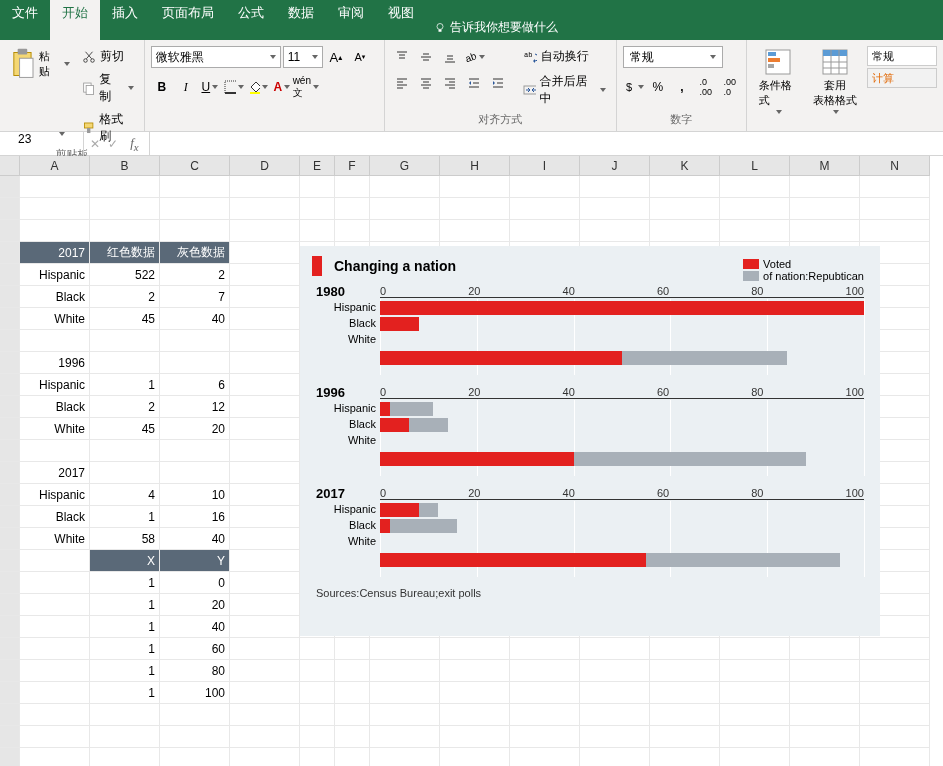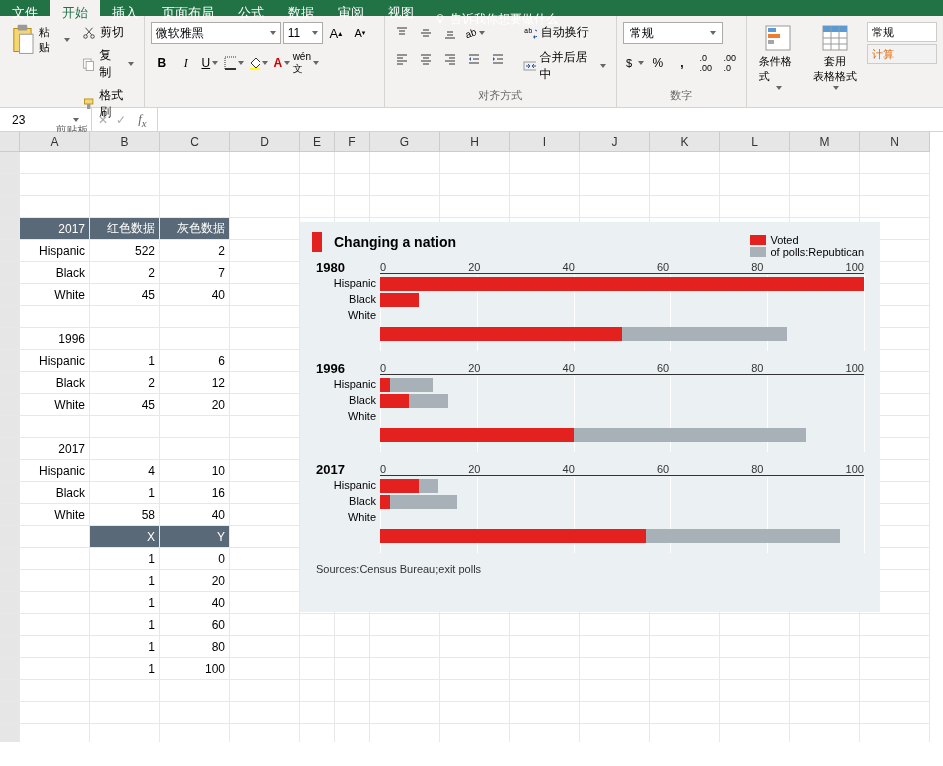--- a/index.html
+++ b/index.html
@@ -1,19 +1,19 @@
 <!DOCTYPE html>
 <html><head>
 <meta charset="utf-8">
 <style>
 * { box-sizing: border-box; margin: 0; padding: 0; }
 body { font-family: "Microsoft YaHei", Arial, sans-serif; font-size: 12px; background: #fff; overflow: hidden; }
 
 
-.ribbon-tabs { background: #217346; display: flex; height: 16px; align-items: stretch; }
+.ribbon-tabs { background: #217346; display: flex; height: 40px; align-items: stretch; }
 .ribbon-tab { color: #fff; padding: 4px 12px; cursor: pointer; font-size: 13px; }
 .ribbon-tab.active { background: #f3f2f1; color: #217346; }
 .ribbon-tell { color: #fff; padding: 4px 8px; display: flex; align-items: center; gap: 4px; font-size: 12px; margin-top: 15px; }
 .ribbon-tell .bulb { width: 12px; height: 12px; }
 
 .ribbon-body { background: #f3f2f1; border-bottom: 1px solid #d4d4d4; height: 92px; display: flex; }
 .ribbon-group { border-right: 1px solid #d4d4d4; padding: 2px 6px; display: flex; flex-direction: column; justify-content: space-between; }
 .ribbon-group-label { text-align: center; font-size: 11px; color: #666; padding-bottom: 2px; }
 .ribbon-group-content { flex: 1; display: flex; gap: 4px; align-items: flex-start; padding-top: 4px; }
 
@@ -40,21 +40,21 @@
 
 .style-btn { display: flex; flex-direction: column; align-items: center; gap: 2px; padding: 2px 6px; }
 .style-btn svg { width: 28px; height: 28px; }
 
 .style-gallery { display: flex; flex-direction: column; gap: 2px; }
 .style-cell { width: 70px; height: 20px; border: 1px solid #ccc; background: #fff; font-size: 11px; display: flex; align-items: center; padding: 0 4px; }
 .style-cell.calc { background: #f2f2f2; color: #e26b0a; }
 
 
 .formula-row { display: flex; height: 24px; border-bottom: 1px solid #d4d4d4; align-items: stretch; background: #fff; }
-.name-box { width: 92px; border-right: 1px solid #d4d4d4; padding: 0 12px; display: flex; align-items: center; justify-content: space-between; font-size: 12px; }
+.name-box { width: 84px; border-right: 1px solid #d4d4d4; padding: 0 18px; display: flex; align-items: flex-start; justify-content: space-between; font-size: 12px; }
 .fx-btns { display: flex; align-items: center; padding: 0 6px; gap: 8px; border-right: 1px solid #d4d4d4; color: #aaa; }
 .fx-label { font-style: italic; font-family: "Times New Roman", serif; font-size: 13px; color: #666; padding: 0 4px; }
 .formula-input { flex: 1; }
 
 
 .grid-wrap { position: relative; overflow: auto; height: 610px; }
 .grid { display: grid; grid-template-columns: 20px 70px 70px 70px 70px 35px 35px 70px 70px 70px 70px 70px 70px 70px 70px; }
 .col-head { background: #e6e6e6; border-right: 1px solid #ccc; border-bottom: 1px solid #ccc; text-align: center; font-size: 12px; height: 20px; line-height: 20px; color: #333; position: sticky; top: 0; }
 .row-head { background: #e6e6e6; border-right: 1px solid #ccc; border-bottom: 1px solid #ccc; text-align: center; font-size: 11px; width: 20px; color: #333; }
 .cell { border-right: 1px solid #e8e8e8; border-bottom: 1px solid #e8e8e8; height: 22px; padding: 0 4px; font-size: 12px; display: flex; align-items: center; }
@@ -780,21 +780,21 @@
   <div class="chart-box">
     <div class="chart-redbar"></div>
     <div class="chart-title">Changing a nation</div>
     <div class="chart-legend">
       <div class="legend-row">
           <div class="legend-swatch" style="background:#e3211f"></div>
           <span>Voted</span>
         </div>
       <div class="legend-row">
           <div class="legend-swatch" style="background:#a8b0b8"></div>
-          <span>of polls:Repubtican</span>
+          <span>of nation:Repubtican</span>
         </div>
     </div>
     <div id="chart-panels">
         <div class="chart-panel">
           <div class="panel-year">1980</div>
           <div class="panel-grid">
             <div class="panel-rule"></div>
             <div class="panel-gridline" style="left: 0%;"></div>
             <div class="panel-gridline" style="left: 20%;"></div>
             <div class="panel-gridline" style="left: 40%;"></div>

